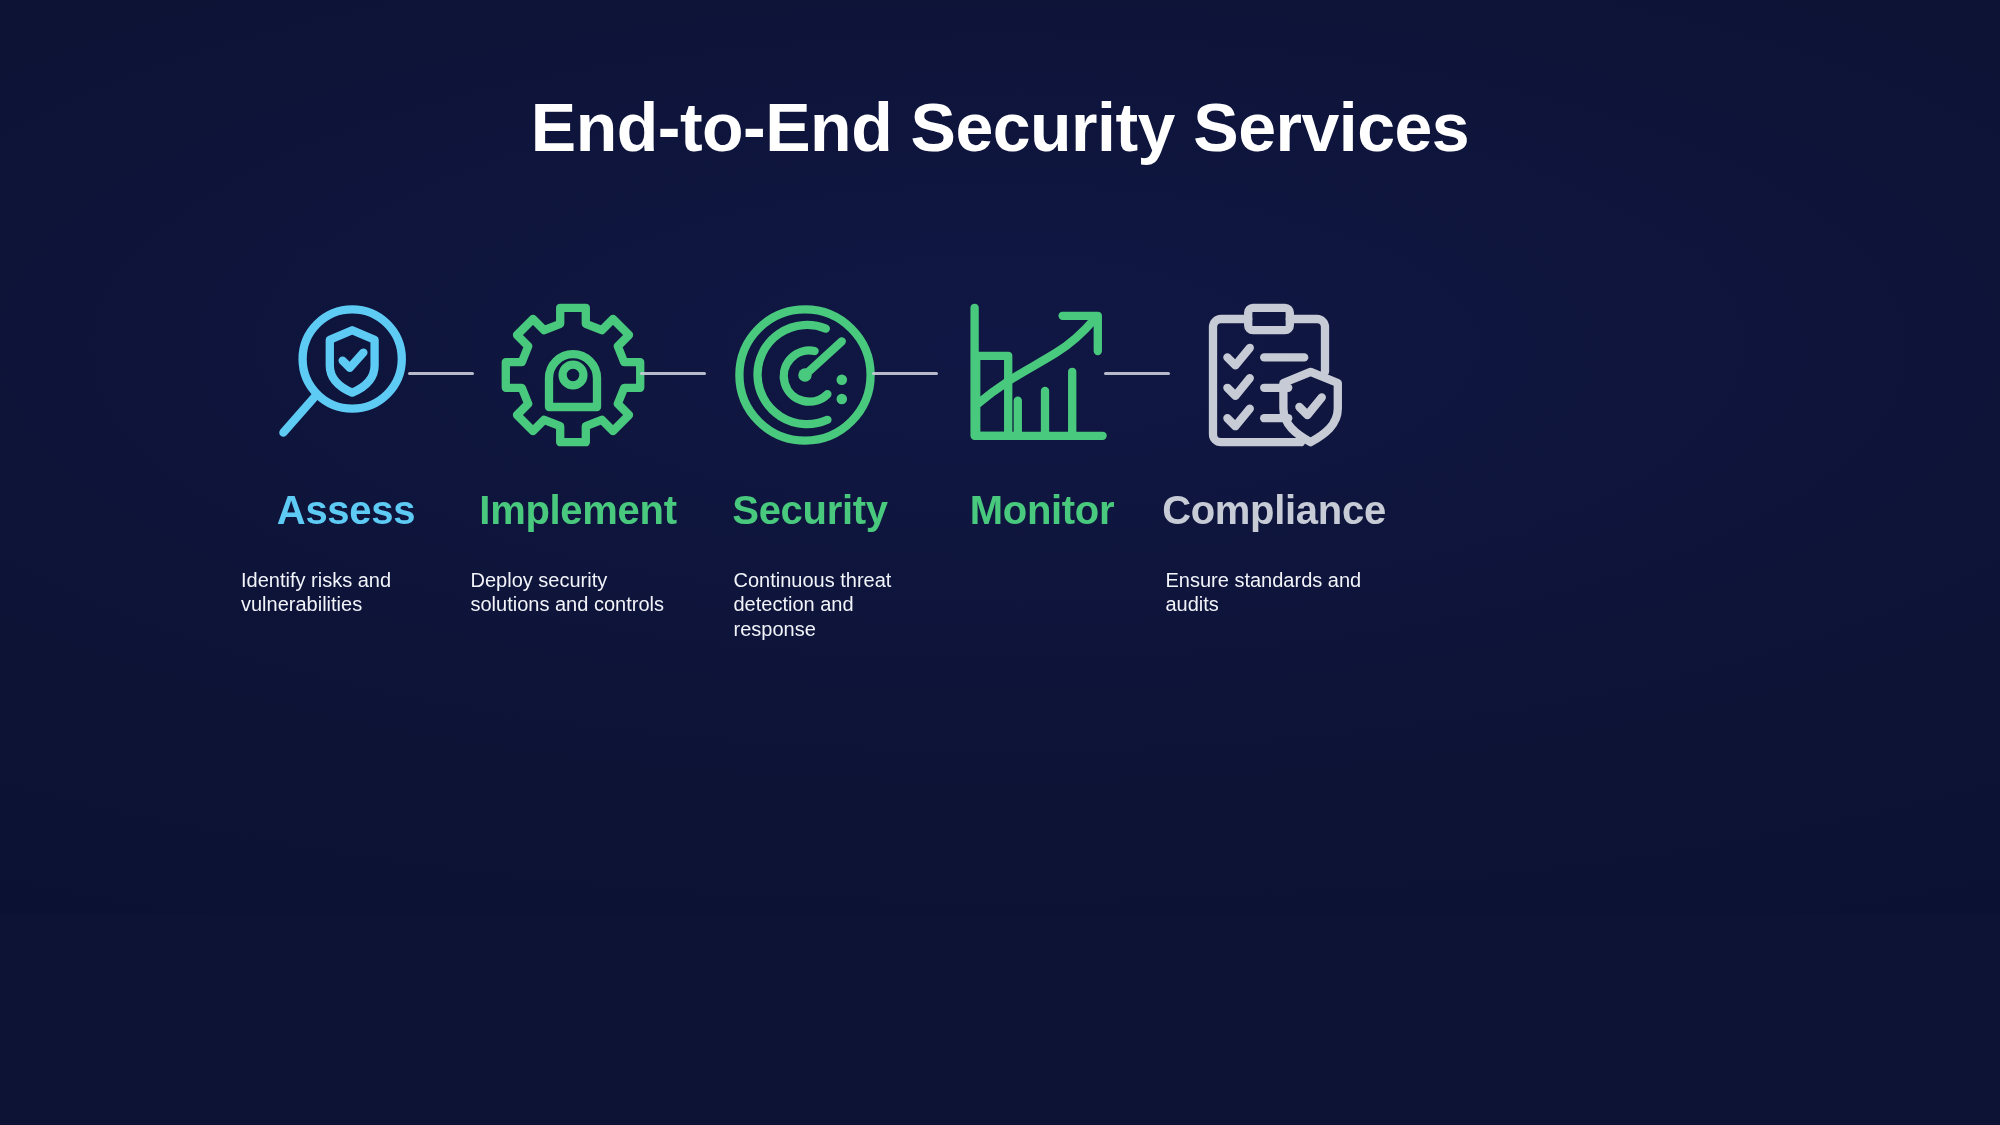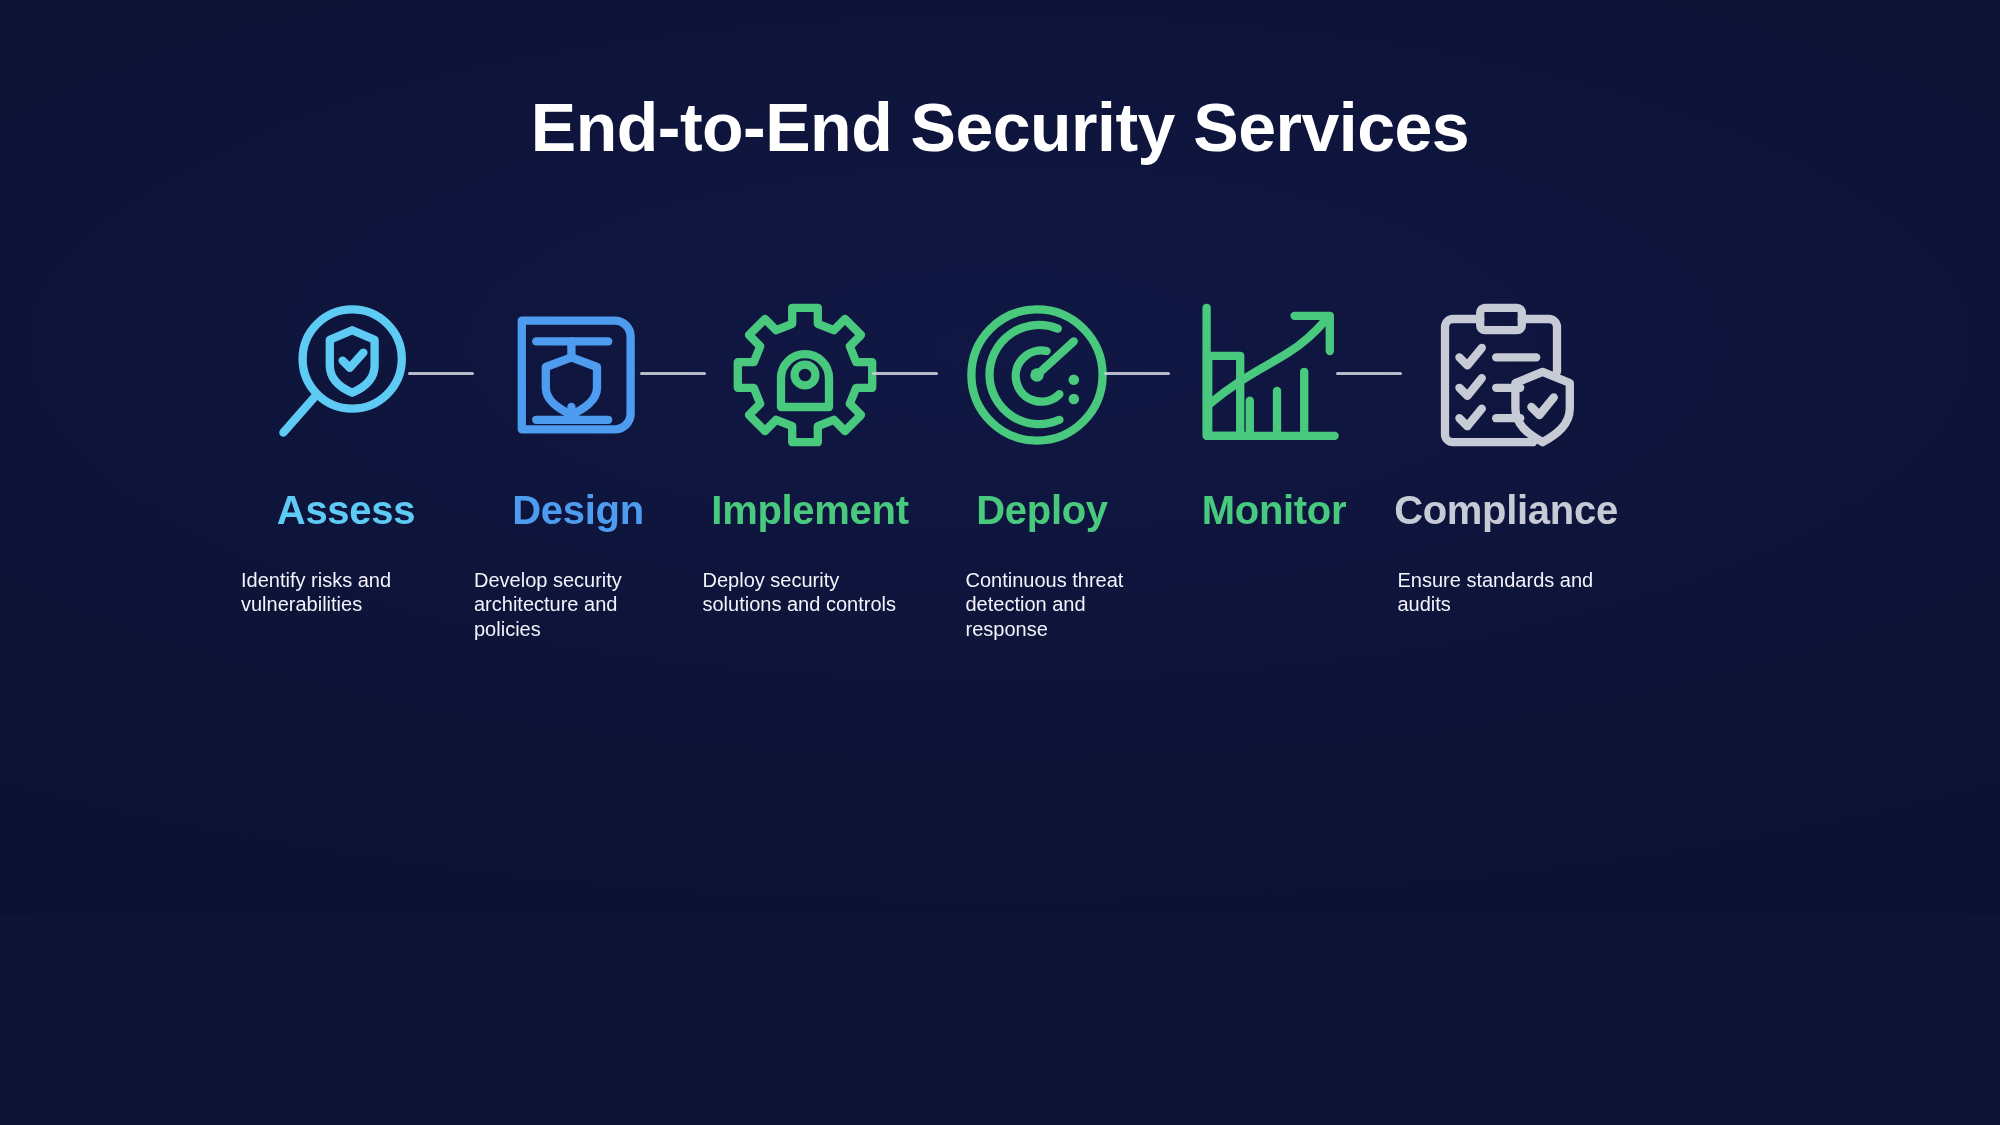--- a/index.html
+++ b/index.html
@@ -107,35 +107,20 @@
           <line x1="35" y1="62" x2="14" y2="86"></line>
           <path d="M57 22 L71 28 L71 44 C71 53 64 58 57 61 C50 58 43 53 43 44 L43 28 Z"></path>
           <polyline points="51,41 55.5,45.5 64,36"></polyline>
         </svg>
       </div>
       <div class="connector"></div>
       <div class="step-label" style="color:#5ecbf5">Assess</div>
       <div class="step-desc">Identify risks and vulnerabilities</div>
     </div>
 
-    <div class="step s1">
-      <div class="icon-wrap">
-        <svg width="160" height="160" viewBox="0 0 100 100" fill="none" stroke="#4d9cf0" stroke-width="5.2" stroke-linecap="round" stroke-linejoin="round">
-          <path d="M18 16 H76 a10 10 0 0 1 10 10 V74 a10 10 0 0 1 -10 10 H18 V16 Z"></path>
-          <line x1="27" y1="29" x2="72" y2="29"></line>
-          <line x1="27" y1="78" x2="72" y2="78"></line>
-          <line x1="49" y1="29" x2="49" y2="39"></line>
-          <line x1="49" y1="70" x2="49" y2="78"></line>
-          <path d="M49 39 L33 45 L33 58 C33 66 41 71 49 75 C57 71 65 66 65 58 L65 45 Z"></path>
-        </svg>
-      </div>
-      <div class="connector"></div>
-      <div class="step-label" style="color:#4d9cf0">Design</div>
-      <div class="step-desc">Develop security architecture and policies</div>
-    </div>
 
     <div class="step s2">
       <div class="icon-wrap">
         <svg width="160" height="160" viewBox="0 0 100 100" fill="none" stroke="#49c97e" stroke-width="5.2" stroke-linecap="round" stroke-linejoin="round">
           <path d="M42 8 H58 V18 L68 22 L75 15 L85 25 L78 32 L82 42 H92 V58 H82 L78 68 L85 75 L75 85 L68 78 L58 82 V92 H42 V82 L32 78 L25 85 L15 75 L22 68 L18 58 H8 V42 H18 L22 32 L15 25 L25 15 L32 22 L42 18 Z"></path>
           <path d="M35 70 V52 a15 15 0 0 1 30 0 V70 Z"></path>
           <circle cx="50" cy="50" r="6.5"></circle>
         </svg>
       </div>
       <div class="connector"></div>
@@ -149,21 +134,21 @@
           <circle cx="50" cy="50" r="41"></circle>
           <path d="M63 21 A31 31 0 1 0 64 78"></path>
           <path d="M56 35 A16 16 0 1 0 64 62"></path>
           <line x1="50" y1="50" x2="73" y2="29"></line>
           <circle cx="50" cy="50" r="4.2" fill="#49c97e" stroke="none"></circle>
           <circle cx="73" cy="53" r="3.3" fill="#49c97e" stroke="none"></circle>
           <circle cx="73" cy="65" r="3.3" fill="#49c97e" stroke="none"></circle>
         </svg>
       </div>
       <div class="connector"></div>
-      <div class="step-label" style="color:#49c97e">Deploy</div>
+      <div class="step-label" style="color:#49c97e">Security</div>
       <div class="step-desc">Continuous threat detection and response</div>
     </div>
 
     <div class="step s4">
       <div class="icon-wrap">
         <svg width="160" height="160" viewBox="0 0 100 100" fill="none" stroke="#49c97e" stroke-width="5.2" stroke-linecap="round" stroke-linejoin="round">
           <polyline points="10,10 10,90 90,90" transform="translate(1,-2)"></polyline>
           <rect x="12" y="38" width="20" height="50"></rect>
           <line x1="38" y1="66" x2="38" y2="88"></line>
           <line x1="55" y1="60" x2="55" y2="88"></line>

